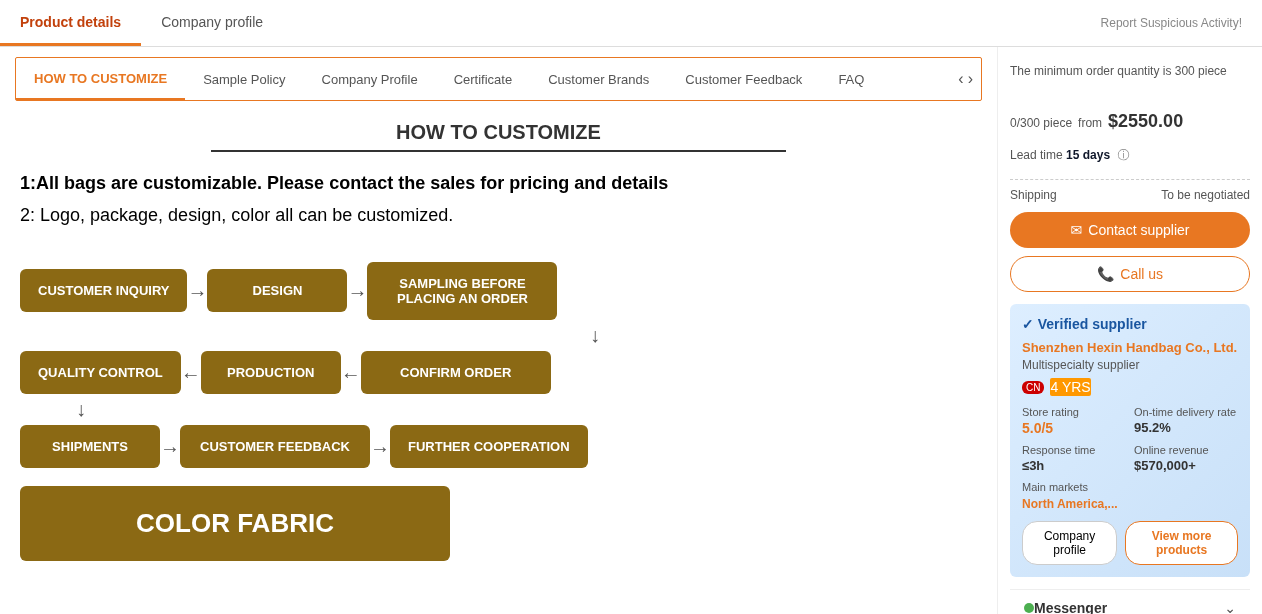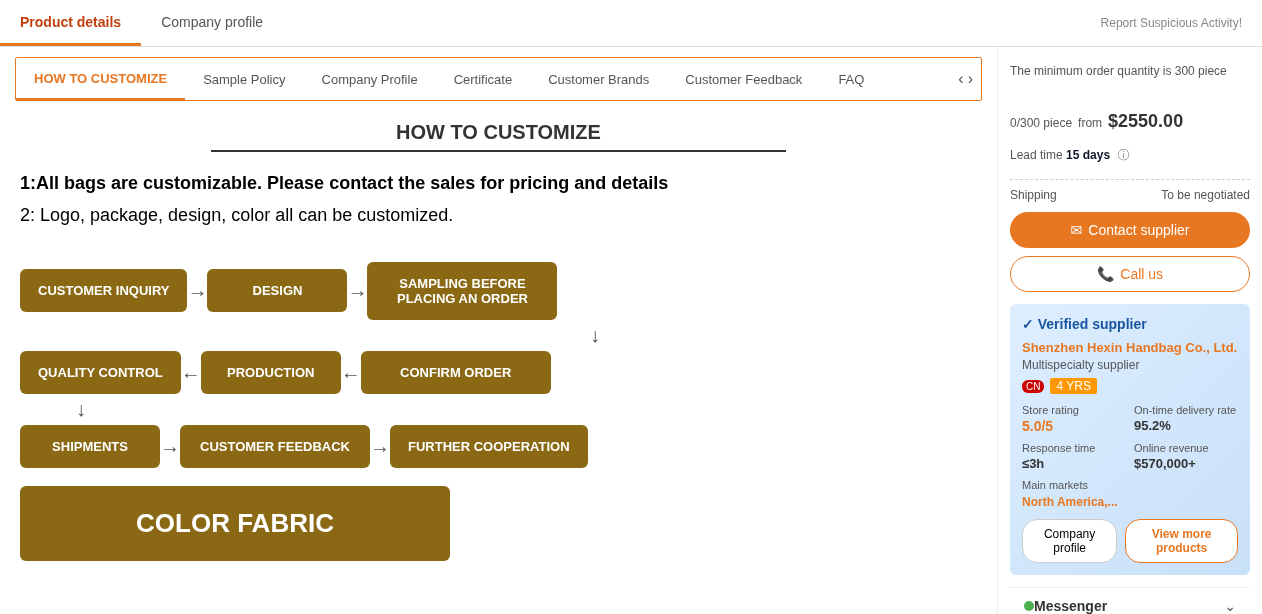--- a/index.html
+++ b/index.html
@@ -53,21 +53,21 @@
     .btn-call { background: #fff; color: #e87722; border: 1.5px solid #e87722; border-radius: 20px; padding: 9px 0; width: 100%; font-size: 14px; cursor: pointer; display: flex; align-items: center; justify-content: center; gap: 6px; margin-bottom: 12px; }
 
     
     .verified-box { background: linear-gradient(135deg, #ddeeff 0%, #c8e0f8 100%); border-radius: 6px; padding: 12px; margin-bottom: 12px; }
     .verified-title { font-size: 14px; font-weight: bold; color: #1a56a0; margin-bottom: 8px; display: flex; align-items: center; gap: 4px; }
     .verified-check { color: #1a56a0; }
     .supplier-name { color: #e87722; font-weight: bold; font-size: 13px; cursor: pointer; margin-bottom: 3px; }
     .supplier-type { font-size: 12px; color: #555; margin-bottom: 6px; }
     .supplier-meta { display: flex; align-items: center; gap: 6px; font-size: 12px; color: #555; margin-bottom: 10px; }
     .flag { background: #c00; color: #fff; font-size: 10px; padding: 1px 4px; border-radius: 6px; }
-    .years { background: #ff9800; color: #fff; font-size: 12px; padding: 1px 6px; border-radius: 2px; }
+    .years { background: #ff9800; color: #fff; font-size: 14px; padding: 1px 0; border-radius: 2px; }
 
     .stats-grid { display: grid; grid-template-columns: 1fr 1fr; gap: 8px; margin-bottom: 8px; }
     .stat-item { font-size: 11px; color: #555; }
     .stat-value { font-size: 14px; font-weight: bold; color: #e87722; cursor: pointer; }
     .stat-label { font-size: 11px; color: #555; margin-bottom: 2px; }
 
     .main-markets { font-size: 11px; color: #555; margin-bottom: 4px; }
     .markets-value { color: #e87722; font-weight: bold; cursor: pointer; font-size: 12px; }
 
     .bottom-buttons { display: flex; gap: 8px; margin-top: 10px; }

